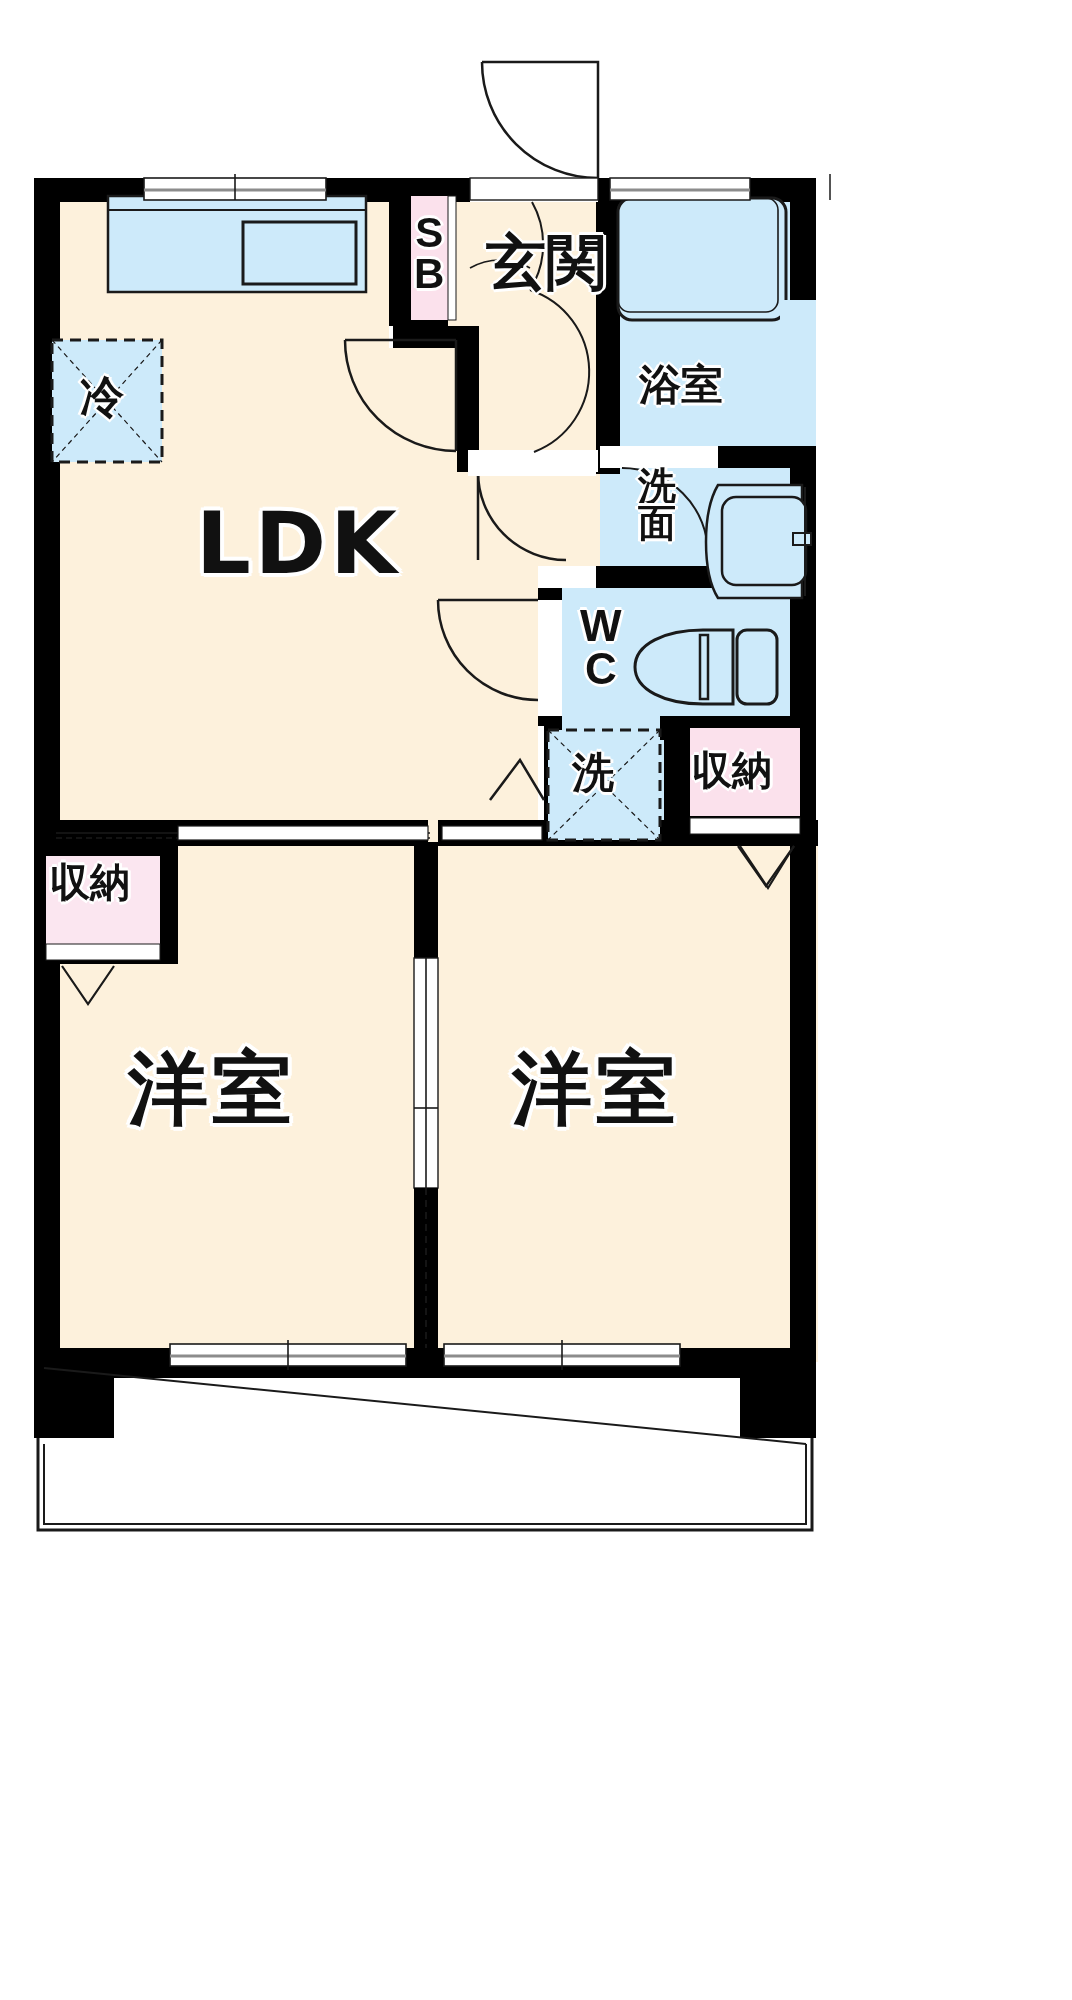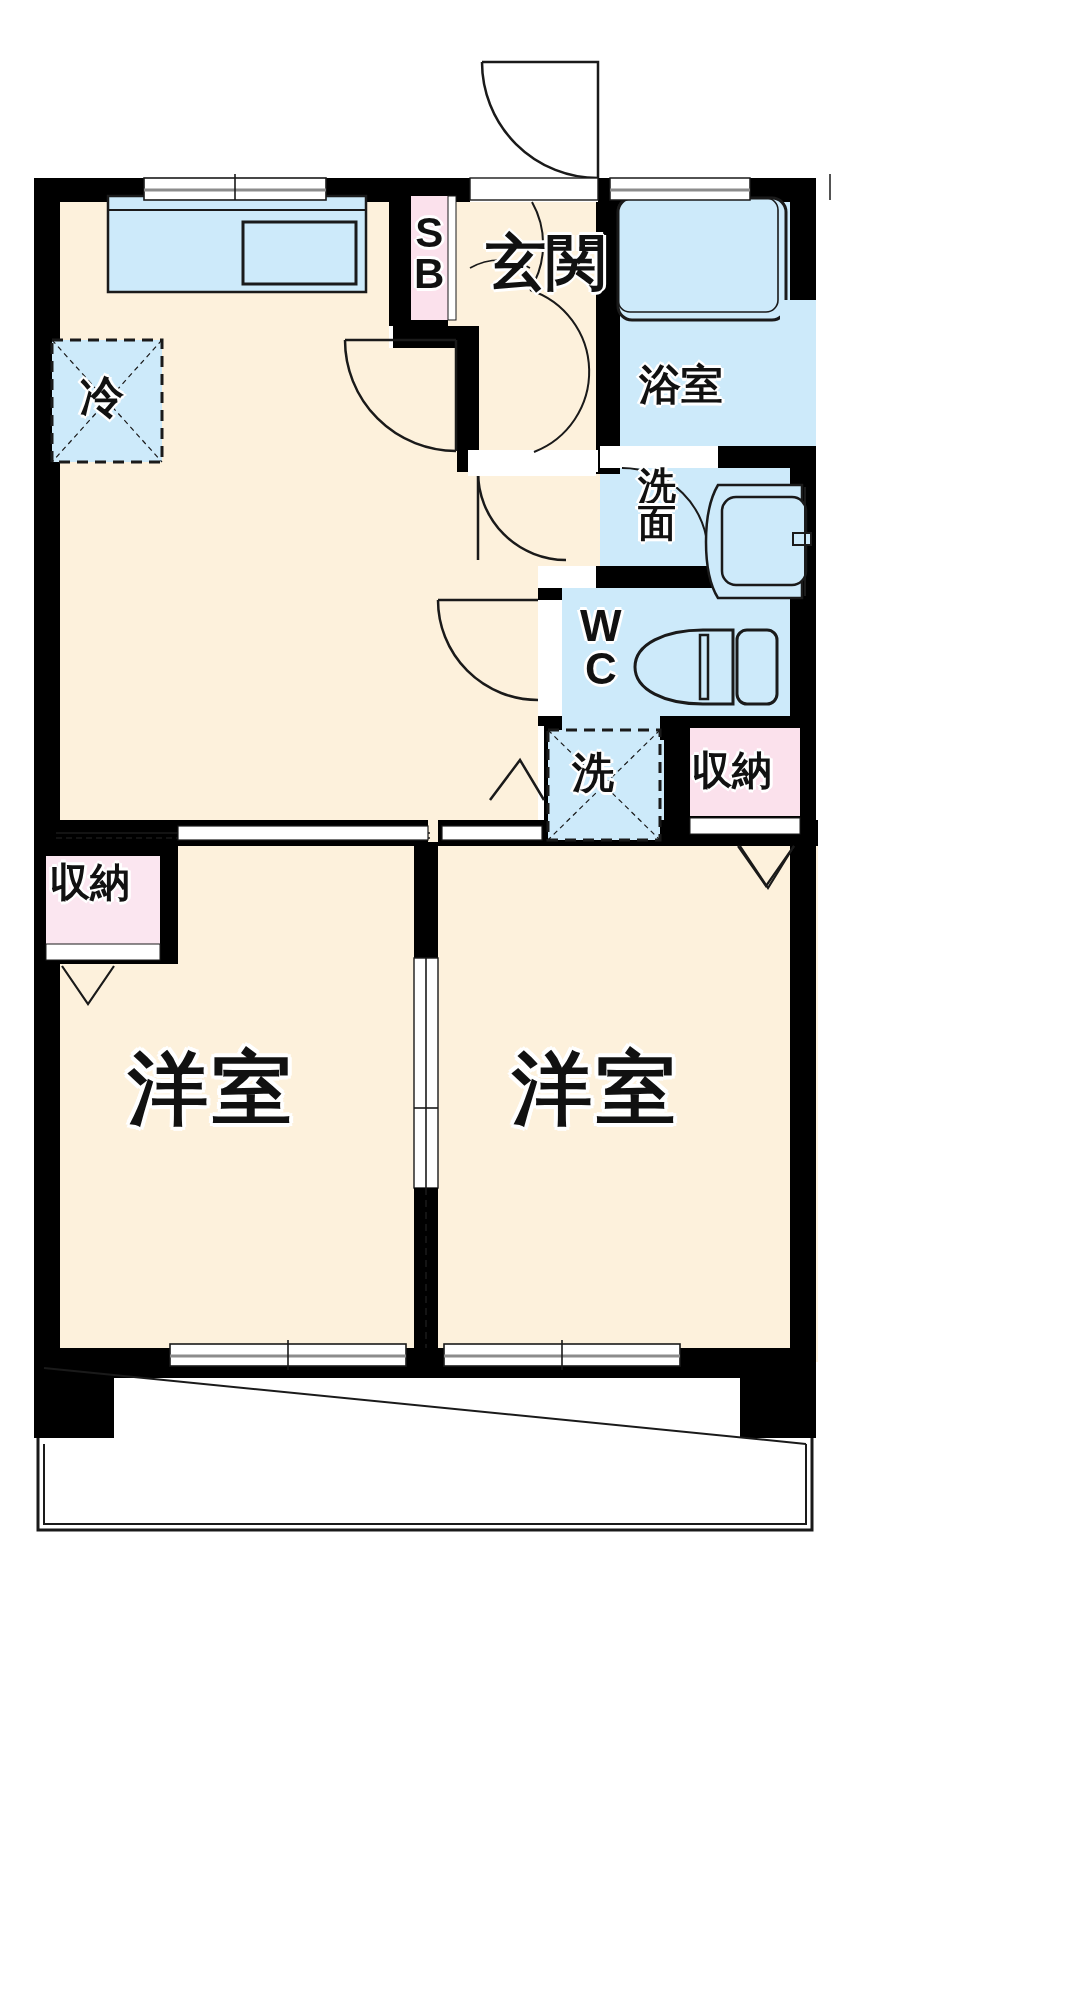--- a/index.html
+++ b/index.html
@@ -282,20 +282,21 @@
 
     <g>
       <rect x="178" y="826" width="250" height="14" fill="#ffffff" stroke="#1a1a1a" stroke-width="1.2"></rect>
     </g>
     <g>
       <rect x="442" y="826" width="100" height="14" fill="#ffffff" stroke="#1a1a1a" stroke-width="1.2"></rect>
     </g>
 
   </svg>
 
+  <div class="rm-label" style="left:196px; top:500px; font-size:86px; letter-spacing:4px;">LDK</div>
 
   <div class="rm-label halo-sm" style="left:478px; top:232px; font-size:60px;margin-left:8px;">玄関</div>
 
   <div class="rm-label halo-sm" style="left:639px; top:364px; font-size:42px;">浴室</div>
 
   <div class="rm-label halo-sm stacked" style="left:638px; top:468px; font-size:38px;">
     <span>洗</span>
     <span>面</span>
   </div>
 

